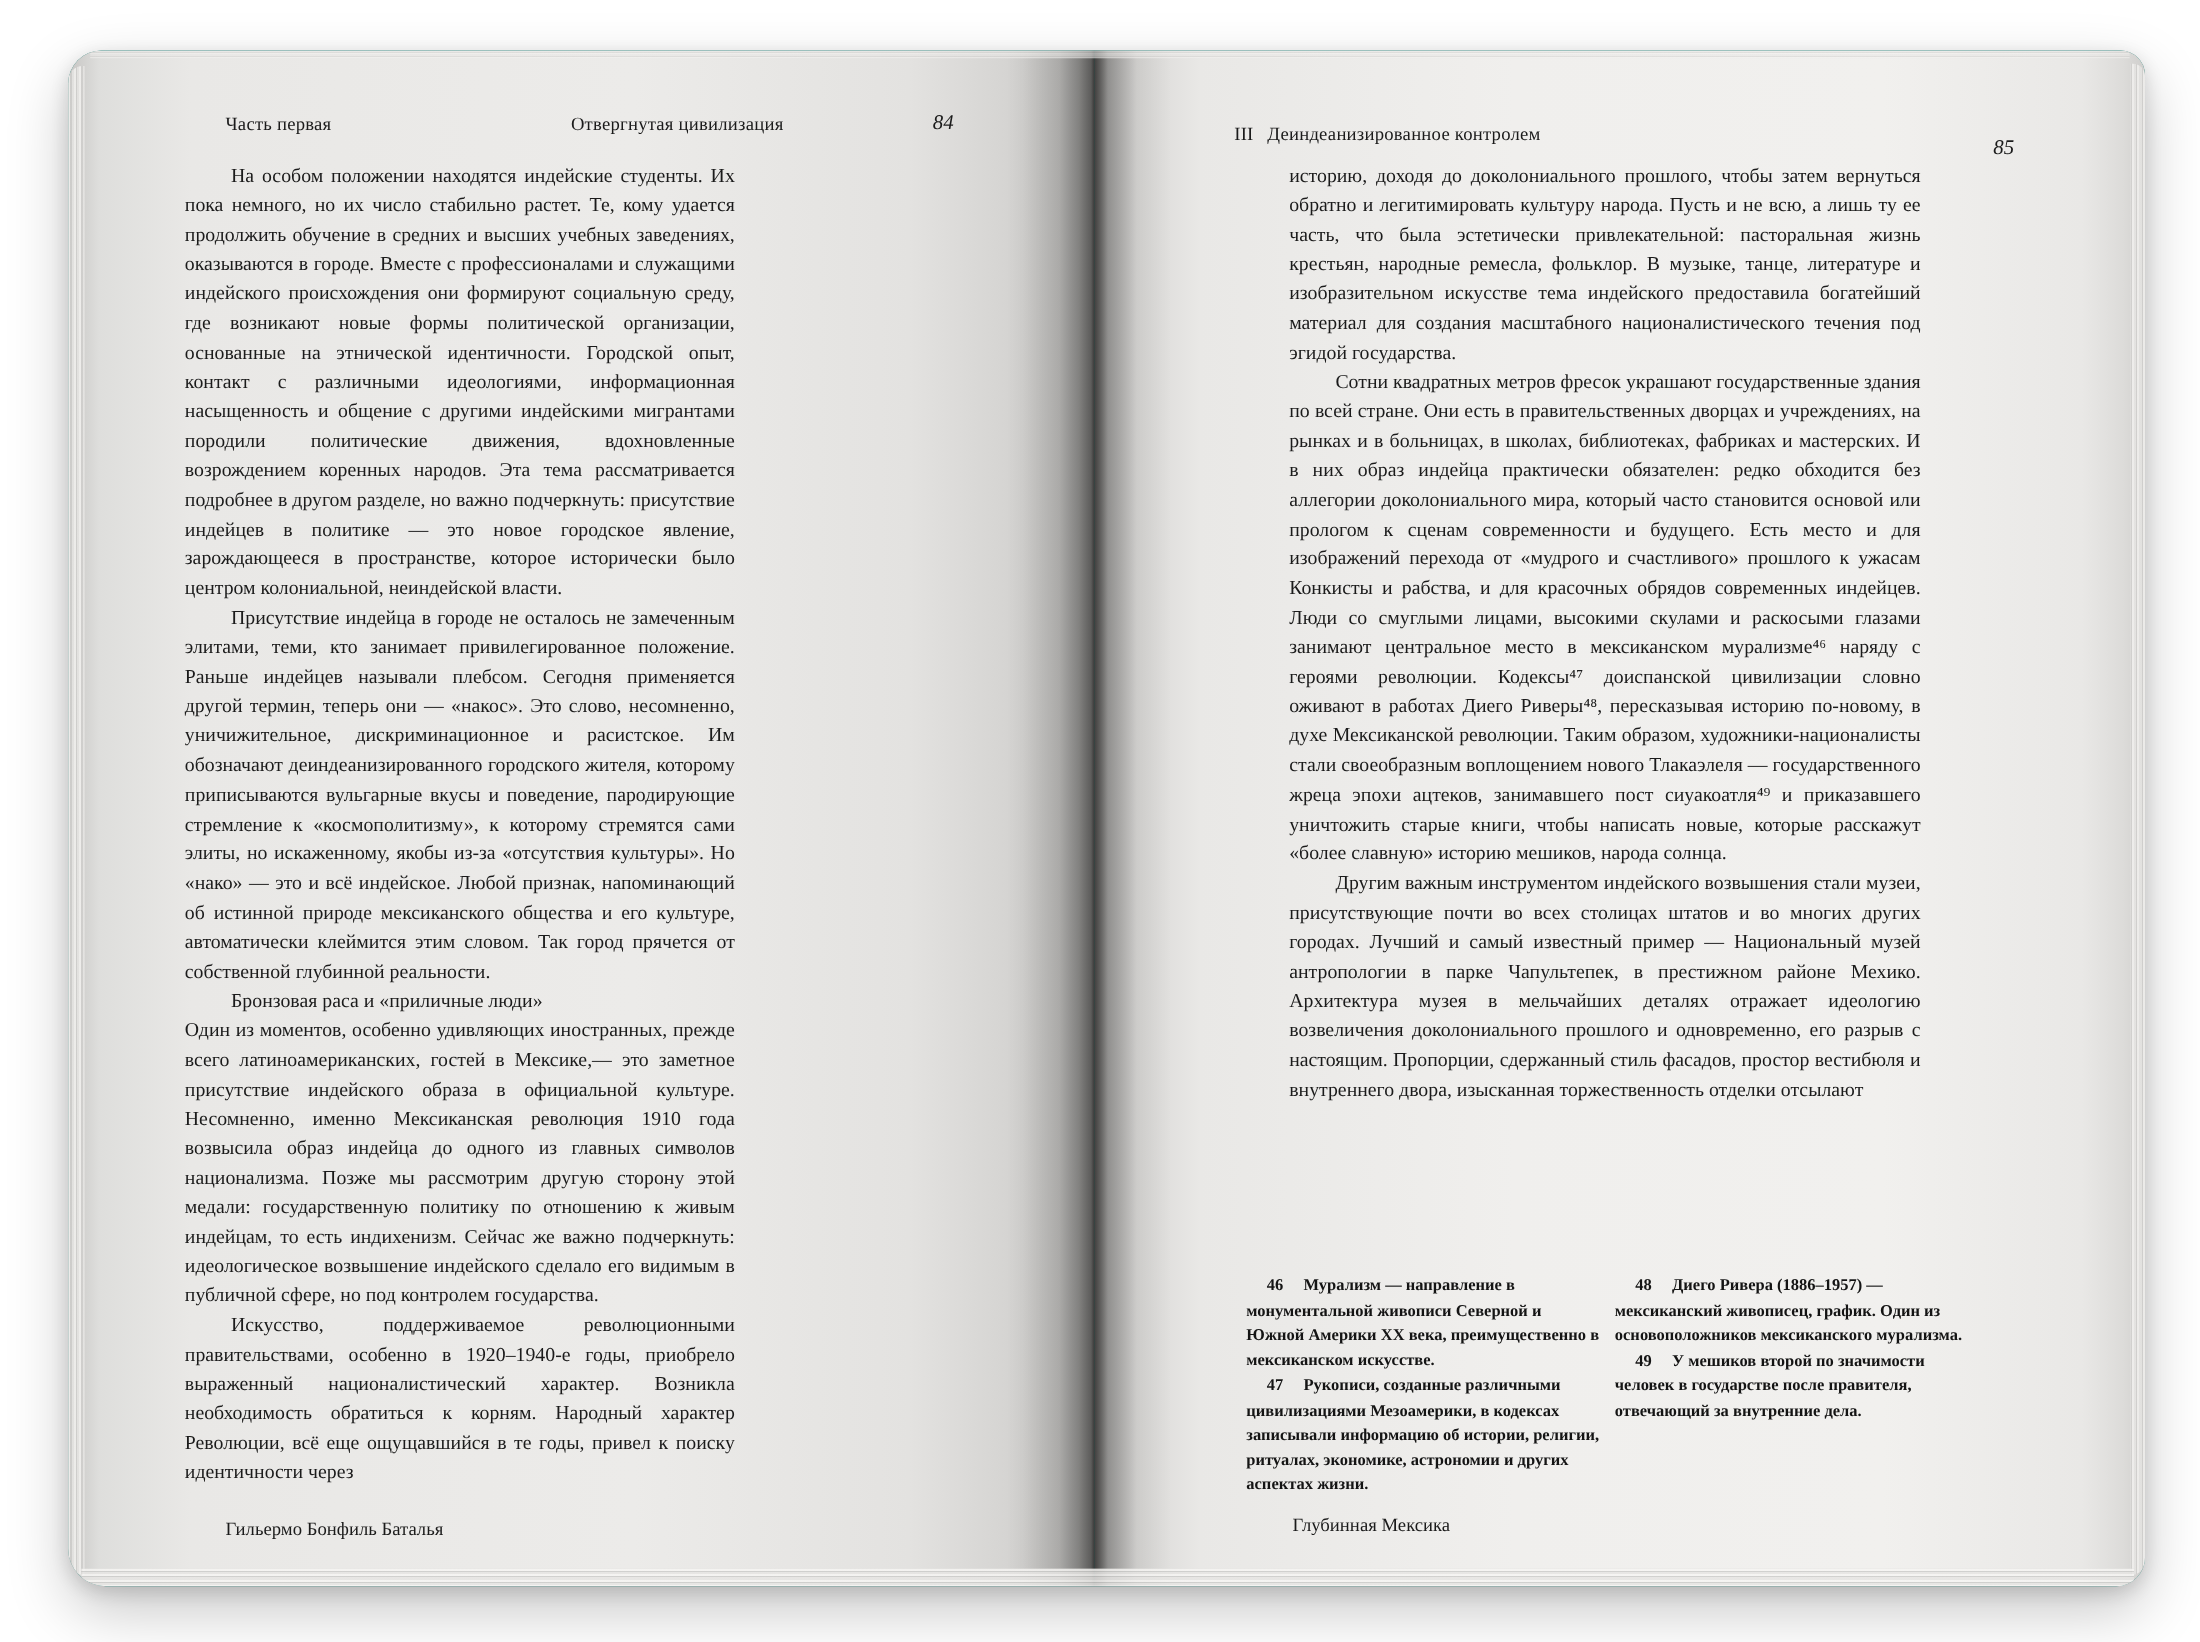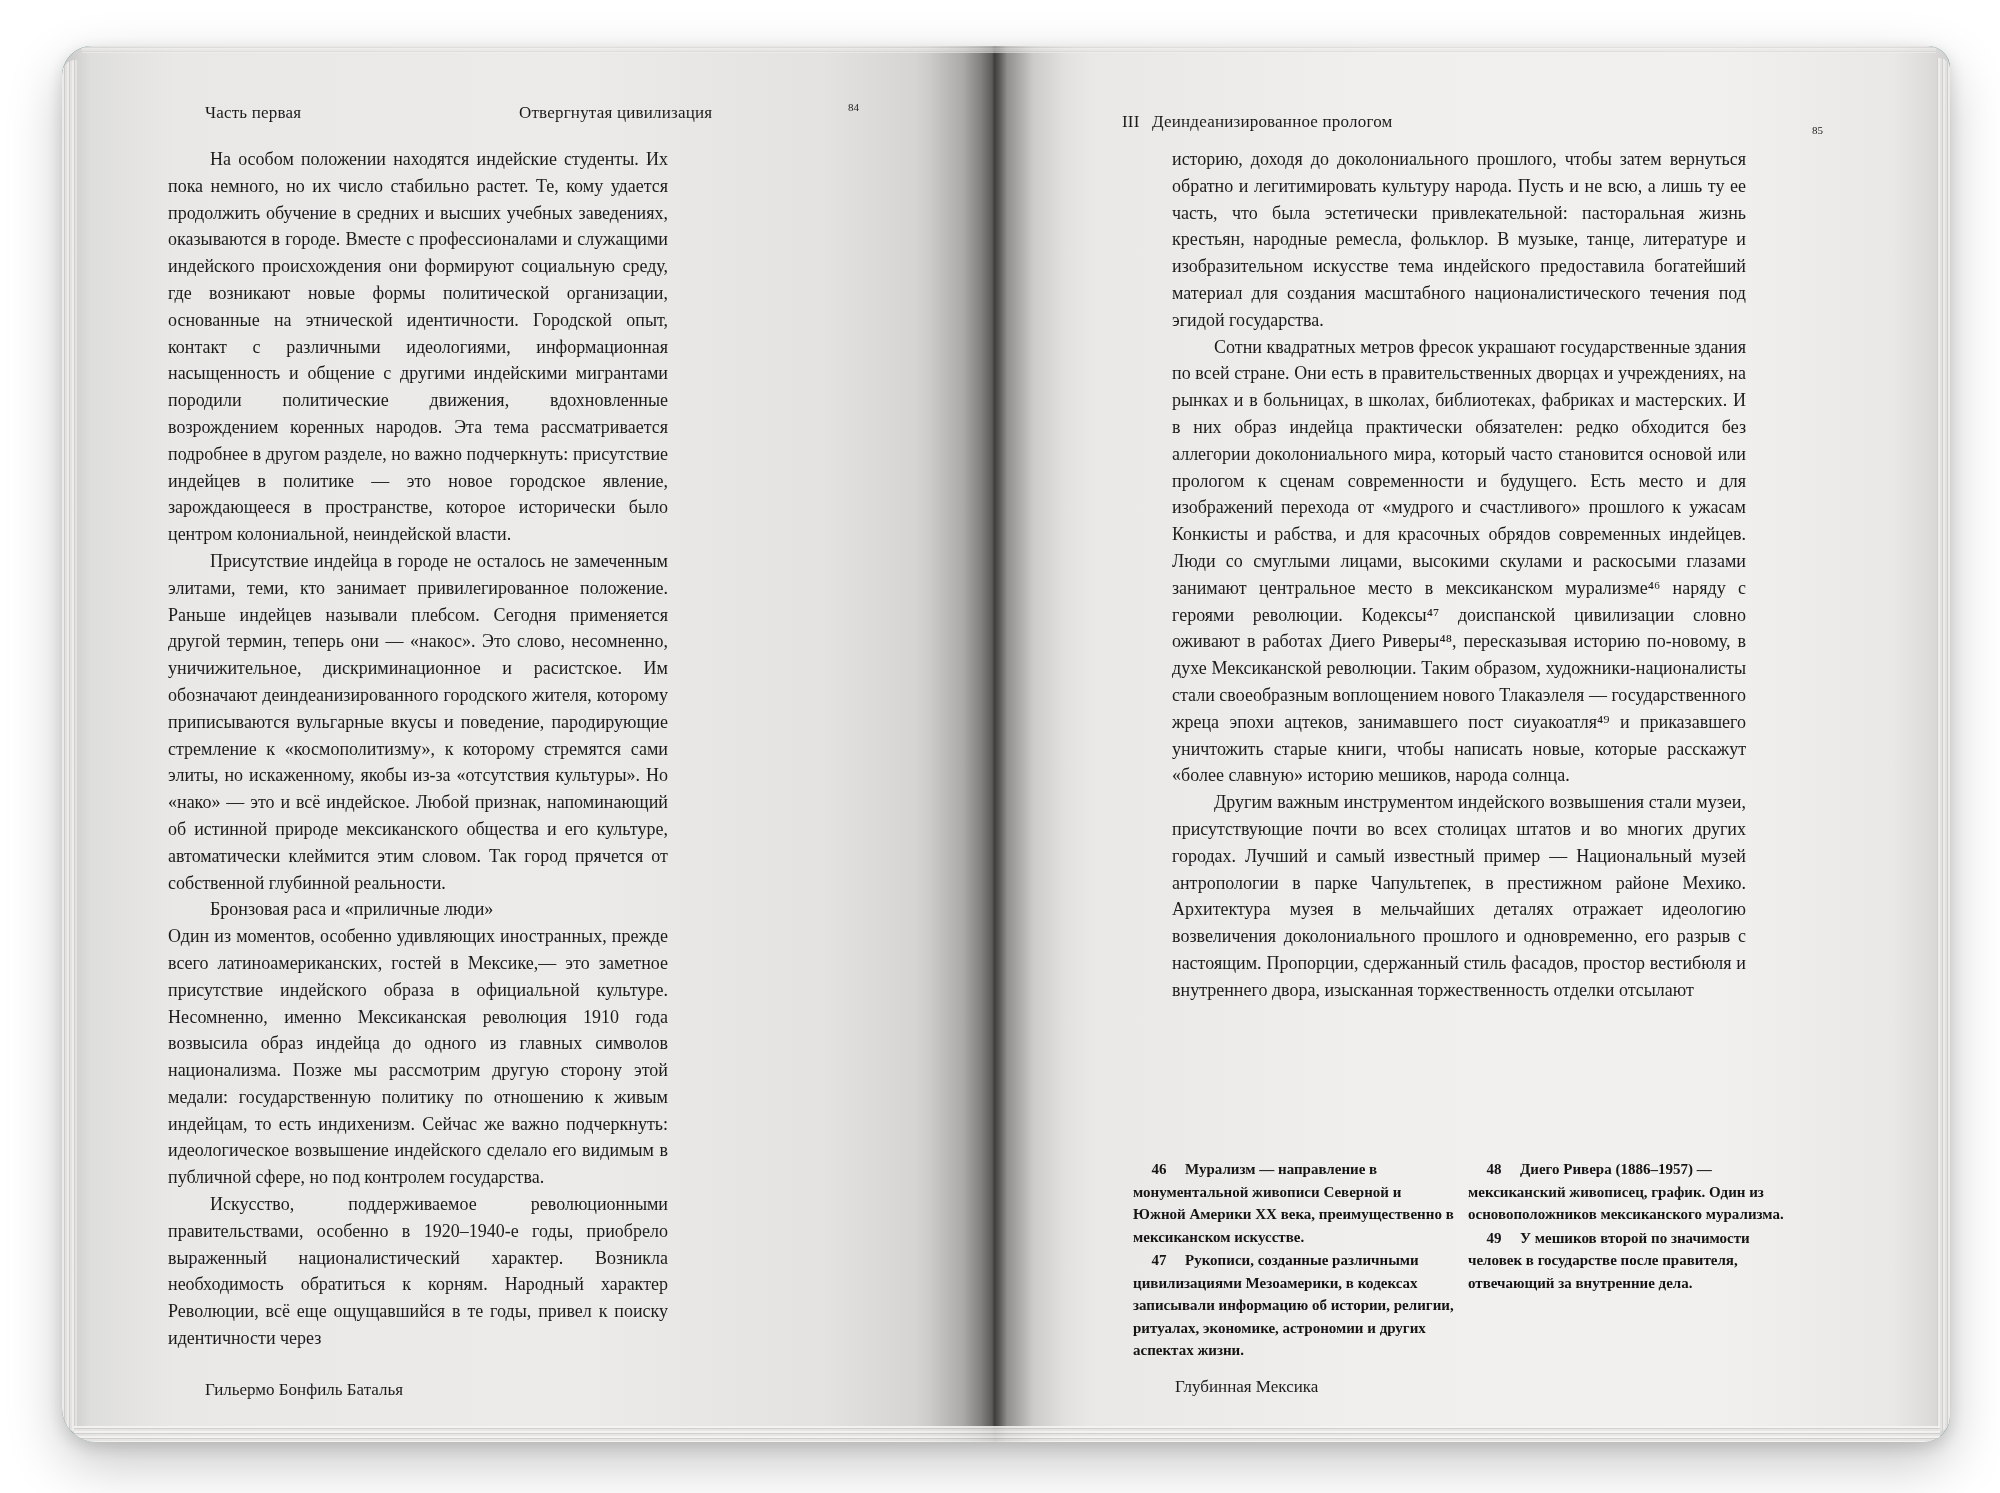--- a/index.html
+++ b/index.html
@@ -19,21 +19,21 @@
   .edge-left{position:absolute;left:0;top:14px;bottom:10px;width:15px;opacity:.8;border-radius:30px 0 0 34px;
         background:repeating-linear-gradient(to right,#f5f4f2 0 2px,#cfcecc 2px 3px,#e8e7e5 3px 5px);}
   .edge-right{position:absolute;right:0;top:12px;bottom:10px;width:13px;opacity:.75;border-radius:0 22px 26px 0;
         background:repeating-linear-gradient(to left,#f5f4f2 0 2px,#cfcecc 2px 3px,#e8e7e5 3px 5px);}
   .edge-bottom{position:absolute;left:12px;right:10px;bottom:0;height:16px;opacity:.85;
         background:repeating-linear-gradient(to bottom,#f6f5f3 0 2px,#ccccca 2px 3px,#e6e5e3 3px 5px);}
   .edge-top{position:absolute;left:20px;right:14px;top:0;height:7px;opacity:.6;
         background:repeating-linear-gradient(to top,#f2f1ef 0 1px,#d5d4d2 1px 2px,#e9e8e6 2px 4px);}
 
   .runhead{position:absolute;font-size:17px;letter-spacing:.2px;white-space:nowrap;}
-  .pagenum{position:absolute;font-size:11px;white-space:nowrap;}
+  .pagenum{position:absolute;font-size:19px;white-space:nowrap;font-style:italic;}
   .runfoot{position:absolute;font-size:17px;white-space:nowrap;}
 
   .body-text{position:absolute;font-size:18px;line-height:26.8px;text-align:justify;}
   .body-text p{margin:0;text-indent:42px;}
   .body-text p.no-indent{text-indent:0;}
   .section-heading{margin:27px 0 0 0;text-indent:42px;text-underline-offset:3px;}
 
   .footnote-col{position:absolute;font-size:15px;line-height:22.5px;font-weight:bold;color:#141414;text-align:left;}
   .footnote{margin:0 0 1px 0;}
   .fn-num{display:inline-block;width:52px;text-align:center;}
@@ -66,21 +66,21 @@
       <p>На особом положении находятся индейские студенты. Их пока немного, но их число стабильно растет. Те, кому удается продолжить обучение в средних и высших учебных заведениях, оказываются в городе. Вместе с профессионалами и служащими индейского происхождения они формируют социальную среду, где возникают новые формы политической организации, основанные на этнической идентичности. Городской опыт, контакт с различными идеологиями, информационная насыщенность и общение с другими индейскими мигрантами породили политические движения, вдохновленные возрождением коренных народов. Эта тема рассматривается подробнее в другом разделе, но важно подчеркнуть: присутствие индейцев в политике — это новое городское явление, зарождающееся в пространстве, которое исторически было центром колониальной, неиндейской власти.</p>
       <p>Присутствие индейца в городе не осталось не замеченным элитами, теми, кто занимает привилегированное положение. Раньше индейцев называли плебсом. Сегодня применяется другой термин, теперь они — «накос». Это слово, несомненно, уничижительное, дискриминационное и расистское. Им обозначают деиндеанизированного городского жителя, которому приписываются вульгарные вкусы и поведение, пародирующие стремление к «космополитизму», к которому стремятся сами элиты, но искаженному, якобы из-за «отсутствия культуры». Но «нако» — это и всё индейское. Любой признак, напоминающий об истинной природе мексиканского общества и его культуре, автоматически клеймится этим словом. Так город прячется от собственной глубинной реальности.</p>
       <p class="section-heading">Бронзовая раса и «приличные люди»</p>
       <p class="no-indent">Один из моментов, особенно удивляющих иностранных, прежде всего латиноамериканских, гостей в Мексике,— это заметное присутствие индейского образа в официальной культуре. Несомненно, именно Мексиканская революция 1910 года возвысила образ индейца до одного из главных символов национализма. Позже мы рассмотрим другую сторону этой медали: государственную политику по отношению к живым индейцам, то есть индихенизм. Сейчас же важно подчеркнуть: идеологическое возвышение индейского сделало его видимым в публичной сфере, но под контролем государства.</p>
       <p>Искусство, поддерживаемое революционными правительствами, особенно в 1920–1940-е годы, приобрело выраженный националистический характер. Возникла необходимость обратиться к корням. Народный характер Революции, всё еще ощущавшийся в те годы, привел к поиску идентичности через</p>
     </div>
 
     <div class="runfoot" style="left:143px;top:1334px;">Гильермо Бонфиль Баталья</div>
 
     <div class="runhead" style="left:1060px;top:66px;">III</div>
-    <div class="runhead" style="left:1090px;top:66px;">Деиндеанизированное прологом</div>
+    <div class="runhead" style="left:1090px;top:66px;">Деиндеанизированное контролем</div>
     <div class="pagenum" style="left:1750px;top:78px;">85</div>
 
     <div class="body-text" id="right-body">
       <p class="no-indent">историю, доходя до доколониального прошлого, чтобы затем вернуться обратно и легитимировать культуру народа. Пусть и не всю, а лишь ту ее часть, что была эстетически привлекательной: пасторальная жизнь крестьян, народные ремесла, фольклор. В музыке, танце, литературе и изобразительном искусстве тема индейского предоставила богатейший материал для создания масштабного националистического течения под эгидой государства.</p>
       <p>Сотни квадратных метров фресок украшают государственные здания по всей стране. Они есть в правительственных дворцах и учреждениях, на рынках и в больницах, в школах, библиотеках, фабриках и мастерских. И в них образ индейца практически обязателен: редко обходится без аллегории доколониального мира, который часто становится основой или прологом к сценам современности и будущего. Есть место и для изображений перехода от «мудрого и счастливого» прошлого к ужасам Конкисты и рабства, и для красочных обрядов современных индейцев. Люди со смуглыми лицами, высокими скулами и раскосыми глазами занимают центральное место в мексиканском мурализме⁴⁶ наряду с героями революции. Кодексы⁴⁷ доиспанской цивилизации словно оживают в работах Диего Риверы⁴⁸, пересказывая историю по-новому, в духе Мексиканской революции. Таким образом, художники-националисты стали своеобразным воплощением нового Тлакаэлеля — государственного жреца эпохи ацтеков, занимавшего пост сиуакоатля⁴⁹ и приказавшего уничтожить старые книги, чтобы написать новые, которые расскажут «более славную» историю мешиков, народа солнца.</p>
       <p>Другим важным инструментом индейского возвышения стали музеи, присутствующие почти во всех столицах штатов и во многих других городах. Лучший и самый известный пример — Национальный музей антропологии в парке Чапультепек, в престижном районе Мехико. Архитектура музея в мельчайших деталях отражает идеологию возвеличения доколониального прошлого и одновременно, его разрыв с настоящим. Пропорции, сдержанный стиль фасадов, простор вестибюля и внутреннего двора, изысканная торжественность отделки отсылают</p>
     </div>
 
     <div class="footnote-col" id="fn-col-1">
       <div class="footnote">

